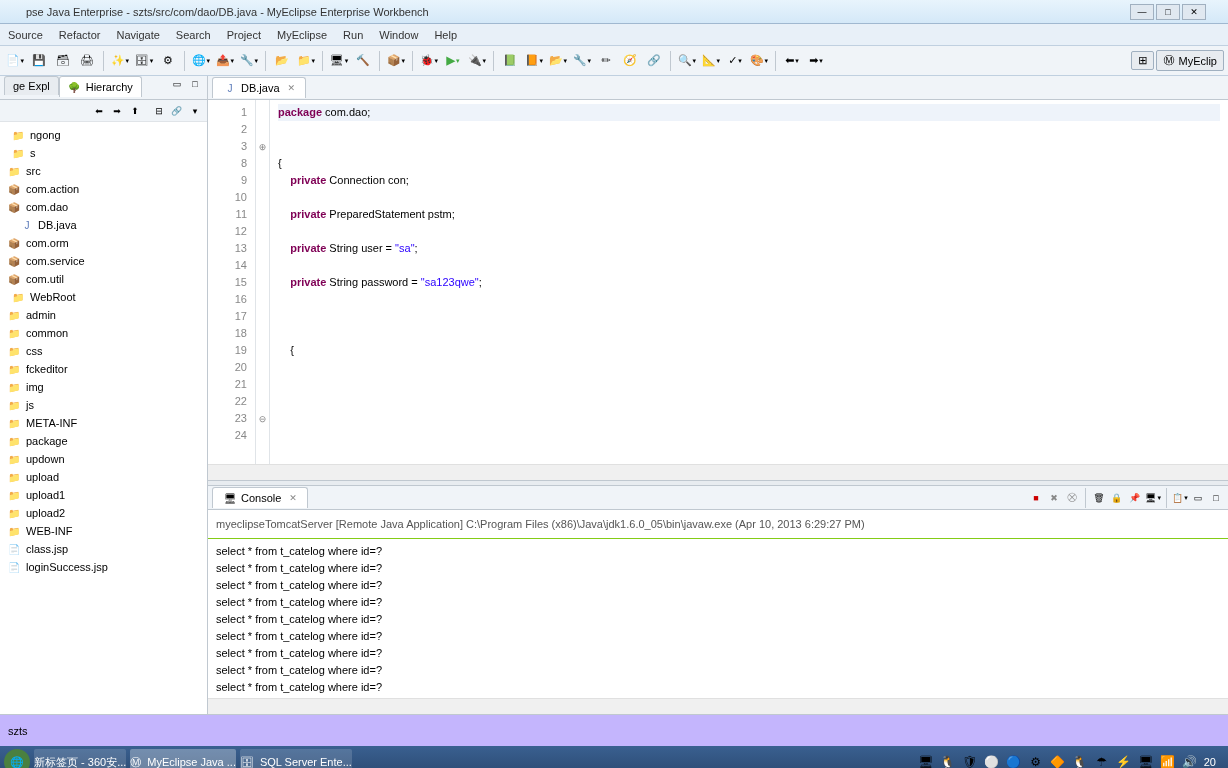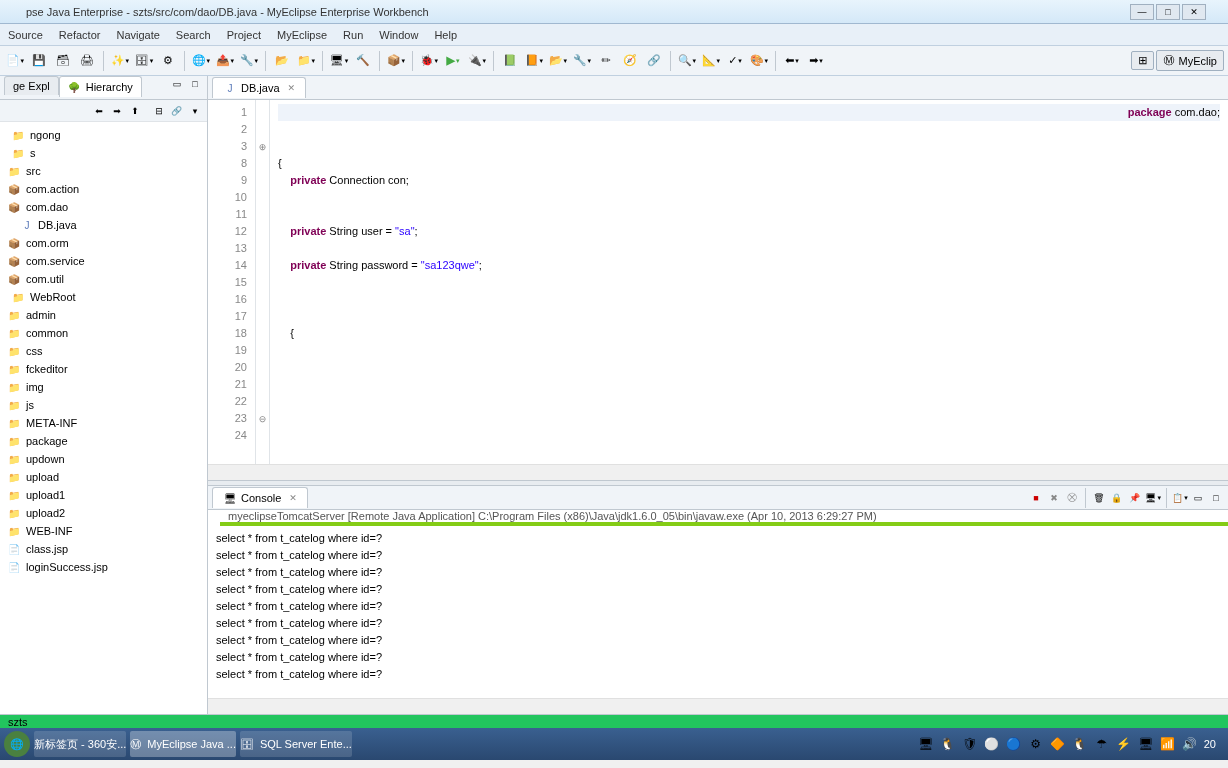--- a/index.html
+++ b/index.html
@@ -36,28 +36,28 @@
 .editor-tab { background: #fff; border: 1px solid #c0c8d0; border-bottom: none; border-radius: 3px 3px 0 0; padding: 3px 10px; display: flex; align-items: center; gap: 4px; cursor: pointer; }
 .editor { flex: 1; display: flex; background: #fff; overflow: hidden; font-family: 'Courier New', monospace; font-size: 13px; }
 .gutter { background: #fff; border-right: 1px solid #e0e4e8; padding: 4px 8px 4px 4px; text-align: right; color: #888; min-width: 48px; }
 .gutter-line { height: 17px; line-height: 17px; }
 .fold-col { width: 14px; background: #fff; border-right: 1px solid #e0e4e8; padding-top: 4px; }
 .fold-mark { height: 17px; display: flex; align-items: center; justify-content: center; font-size: 9px; color: #888; }
 .code { flex: 1; padding: 4px 8px; line-height: 17px; }
 .code-line { height: 17px; white-space: pre; }
 .kw { color: #7f0055; font-weight: bold; }
 .str { color: #2a00ff; }
-.highlight { background: #eef3fa; text-align: right; }
+.highlight { background: #eef3fa; }
 .splitter { height: 6px; background: #e8ecf0; border-top: 1px solid #c0c8d0; border-bottom: 1px solid #c0c8d0; cursor: ns-resize; }
 .console-panel { height: 228px; display: flex; flex-direction: column; background: #fff; }
 .console-header { background: #f0f4f8; height: 24px; display: flex; align-items: center; padding: 0 4px; border-bottom: 1px solid #c0c8d0; }
 .console-tools { margin-left: auto; display: flex; gap: 2px; align-items: center; }
-.console-info { padding: 0 8px; color: #555; border-bottom: 4px solid #84cc16; margin-left: 12px; }
+.console-info { padding: 8px 8px; color: #555; border-bottom: 1px solid #84cc16; }
 .console-out { flex: 1; padding: 4px 8px; font-family: 'Courier New', monospace; font-size: 13px; line-height: 17px; overflow: auto; }
-.statusbar { height: 14px; background: #22c55e; border-top: 1px solid #c0c8d0; display: flex; align-items: center; padding: 0 8px; }
+.statusbar { height: 32px; background: #c4b5fd; border-top: 1px solid #c0c8d0; display: flex; align-items: center; padding: 0 8px; }
 .taskbar { height: 32px; background: linear-gradient(#3a6090, #2a4870); display: flex; align-items: center; padding: 0 4px; gap: 4px; }
 .task-btn { height: 26px; padding: 0 0; background: rgba(255,255,255,0.15); border-radius: 2px; display: flex; align-items: center; gap: 6px; color: #fff; cursor: pointer; font-size: 11px; }
 .task-btn.active { background: rgba(255,255,255,0.3); }
 .tray { margin-left: auto; display: flex; gap: 6px; align-items: center; padding-right: 8px; }
 .tray-icon { width: 16px; height: 16px; display: flex; align-items: center; justify-content: center; font-size: 12px; cursor: pointer; }
 .pers-btn { background: #e8ecf0; border: 1px solid #a0b0c0; padding: 2px 6px; border-radius: 2px; display: flex; align-items: center; gap: 4px; }
 .scroll-h { height: 16px; background: #f0f0f0; border-top: 1px solid #e0e0e0; }
 .close-x { font-size: 9px; color: #888; margin-left: 4px; cursor: pointer; }
 </style>
 </head>
@@ -314,20 +314,21 @@
           <div class="fold-mark">⊖</div>
           <div class="fold-mark"></div>
         </div>
       <div class="code" id="code">
           <div class="code-line highlight"><span class="kw">package</span> com.dao;</div>
           <div class="code-line"></div>
           <div class="code-line"></div>
           <div class="code-line">{</div>
           <div class="code-line">    <span class="kw">private</span> Connection con;</div>
           <div class="code-line"></div>
+          <div class="code-line">    <span class="kw">private</span> PreparedStatement pstm;</div>
           <div class="code-line"></div>
           <div class="code-line">    <span class="kw">private</span> String user = <span class="str">"sa"</span>;</div>
           <div class="code-line"></div>
           <div class="code-line">    <span class="kw">private</span> String password = <span class="str">"sa123qwe"</span>;</div>
           <div class="code-line"></div>
           <div class="code-line"></div>
           <div class="code-line"></div>
           <div class="code-line">    {</div>
         </div>
     </div>

